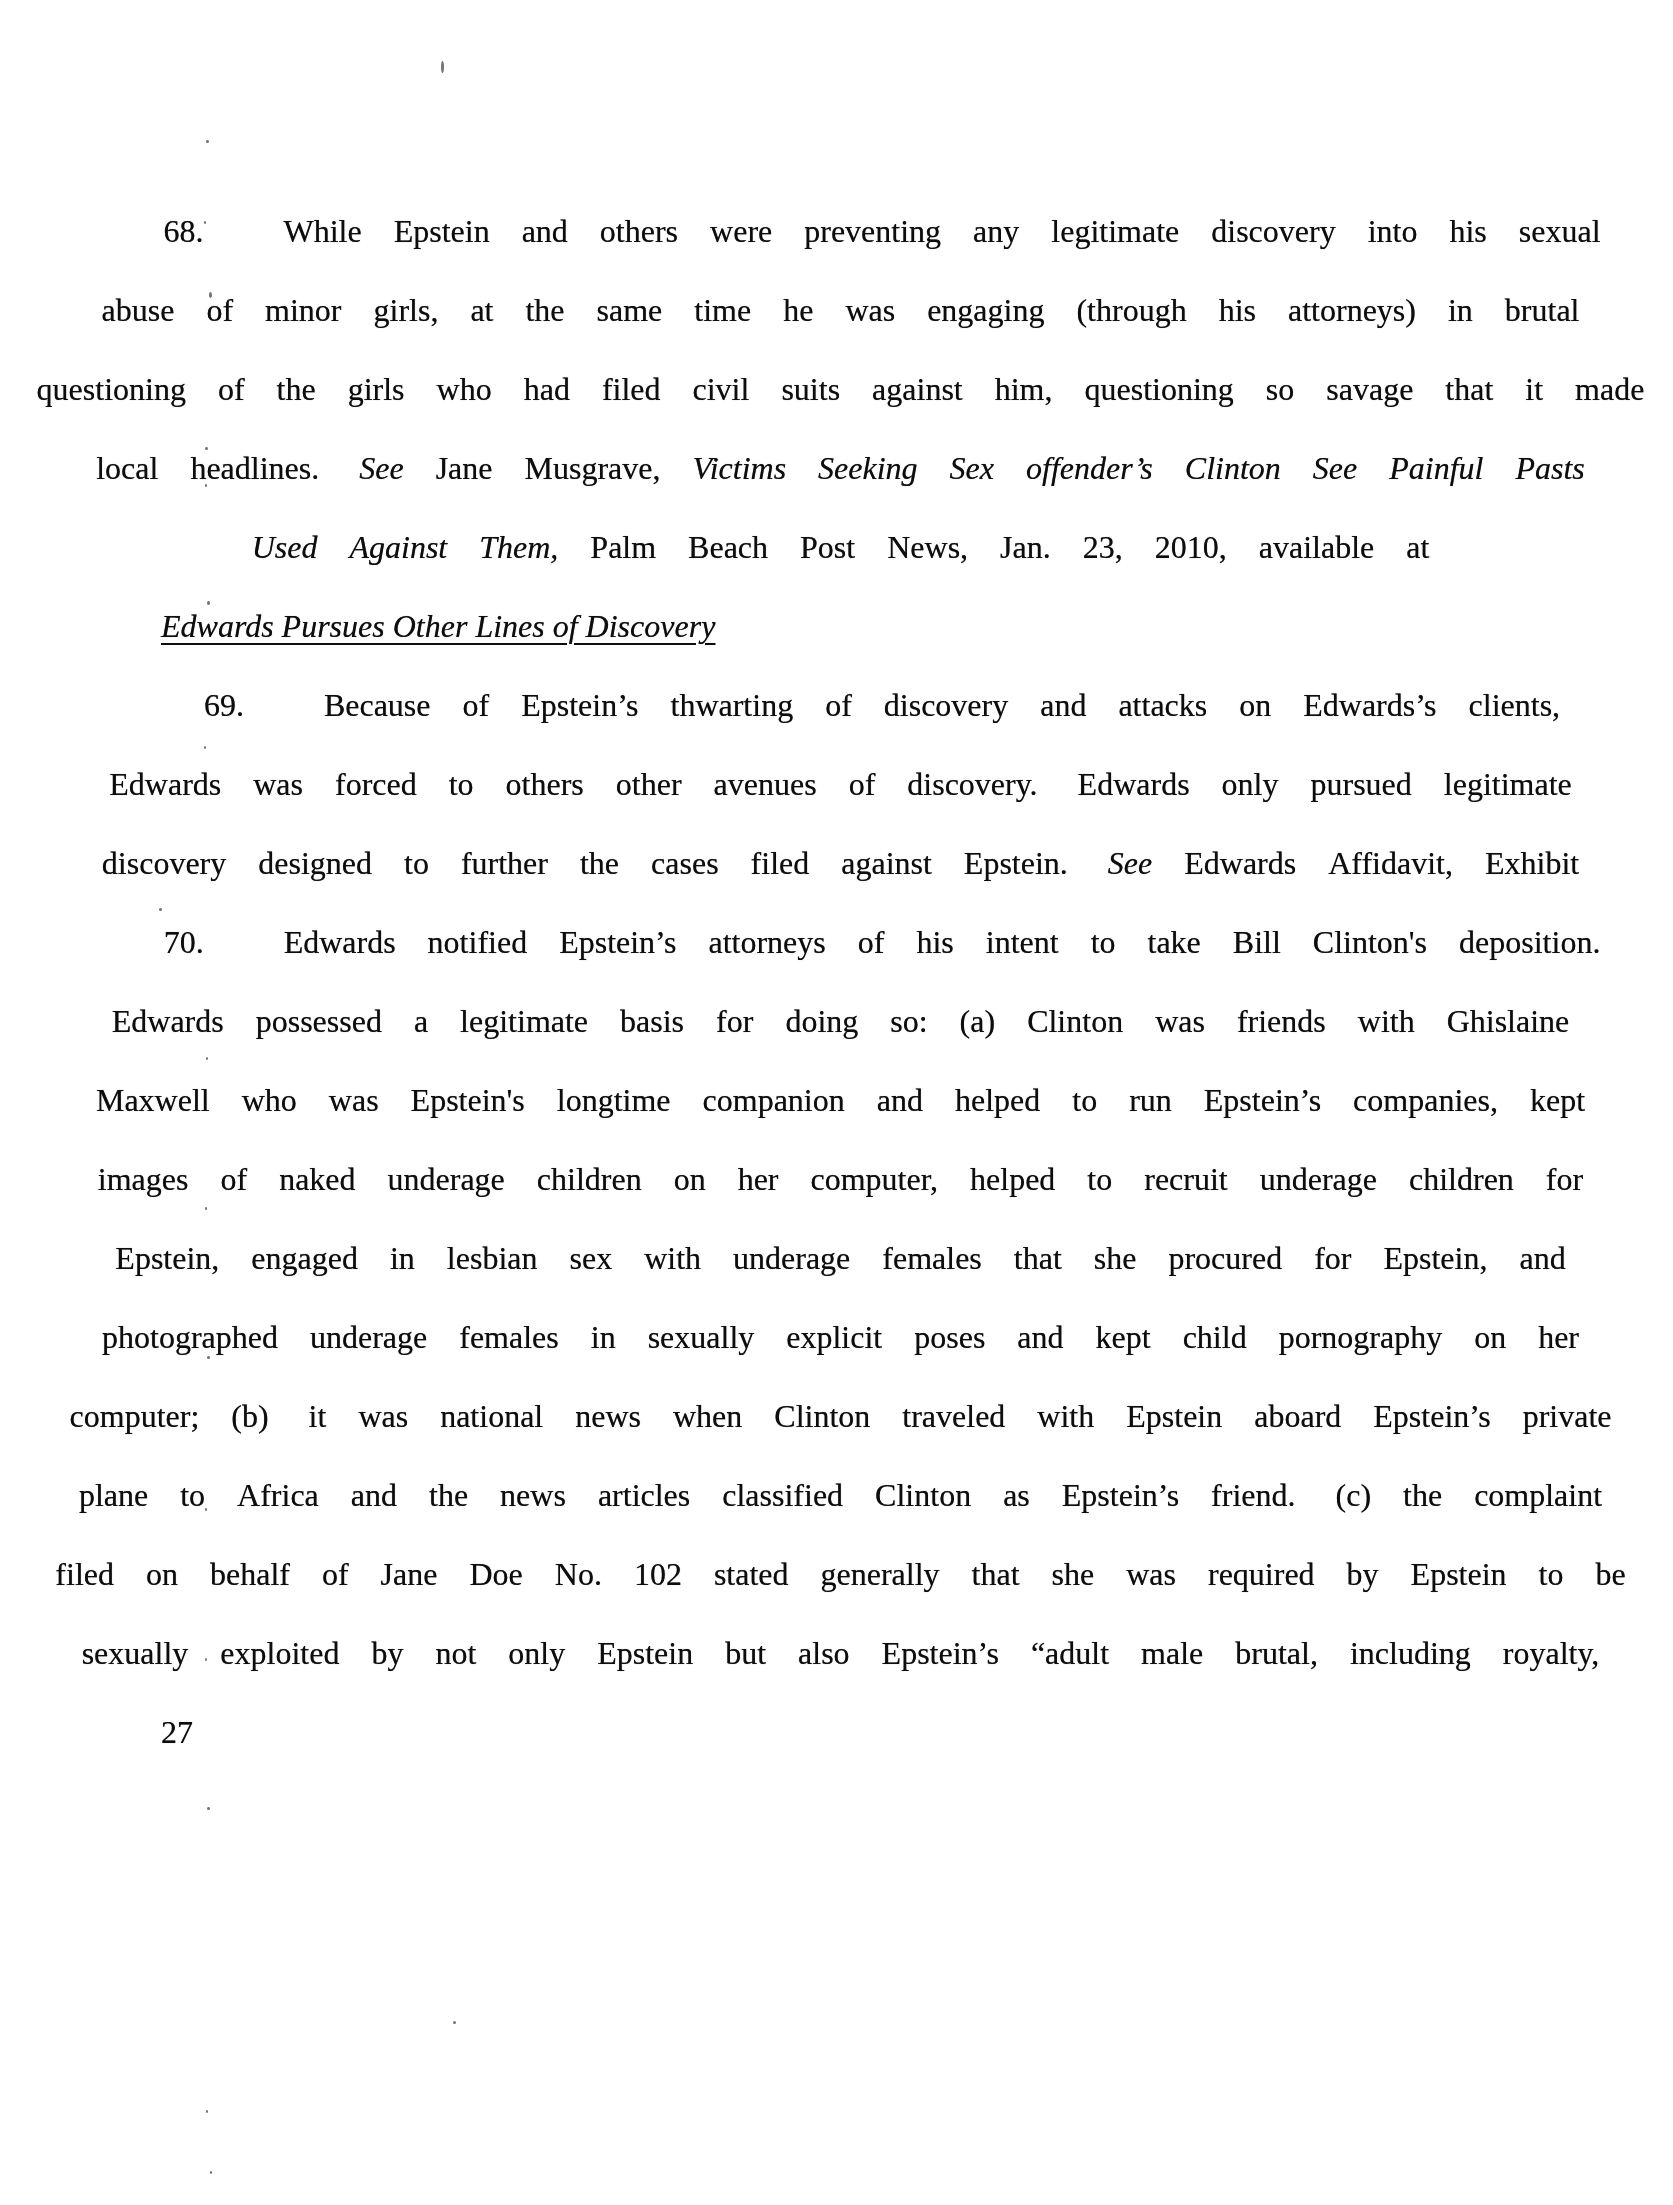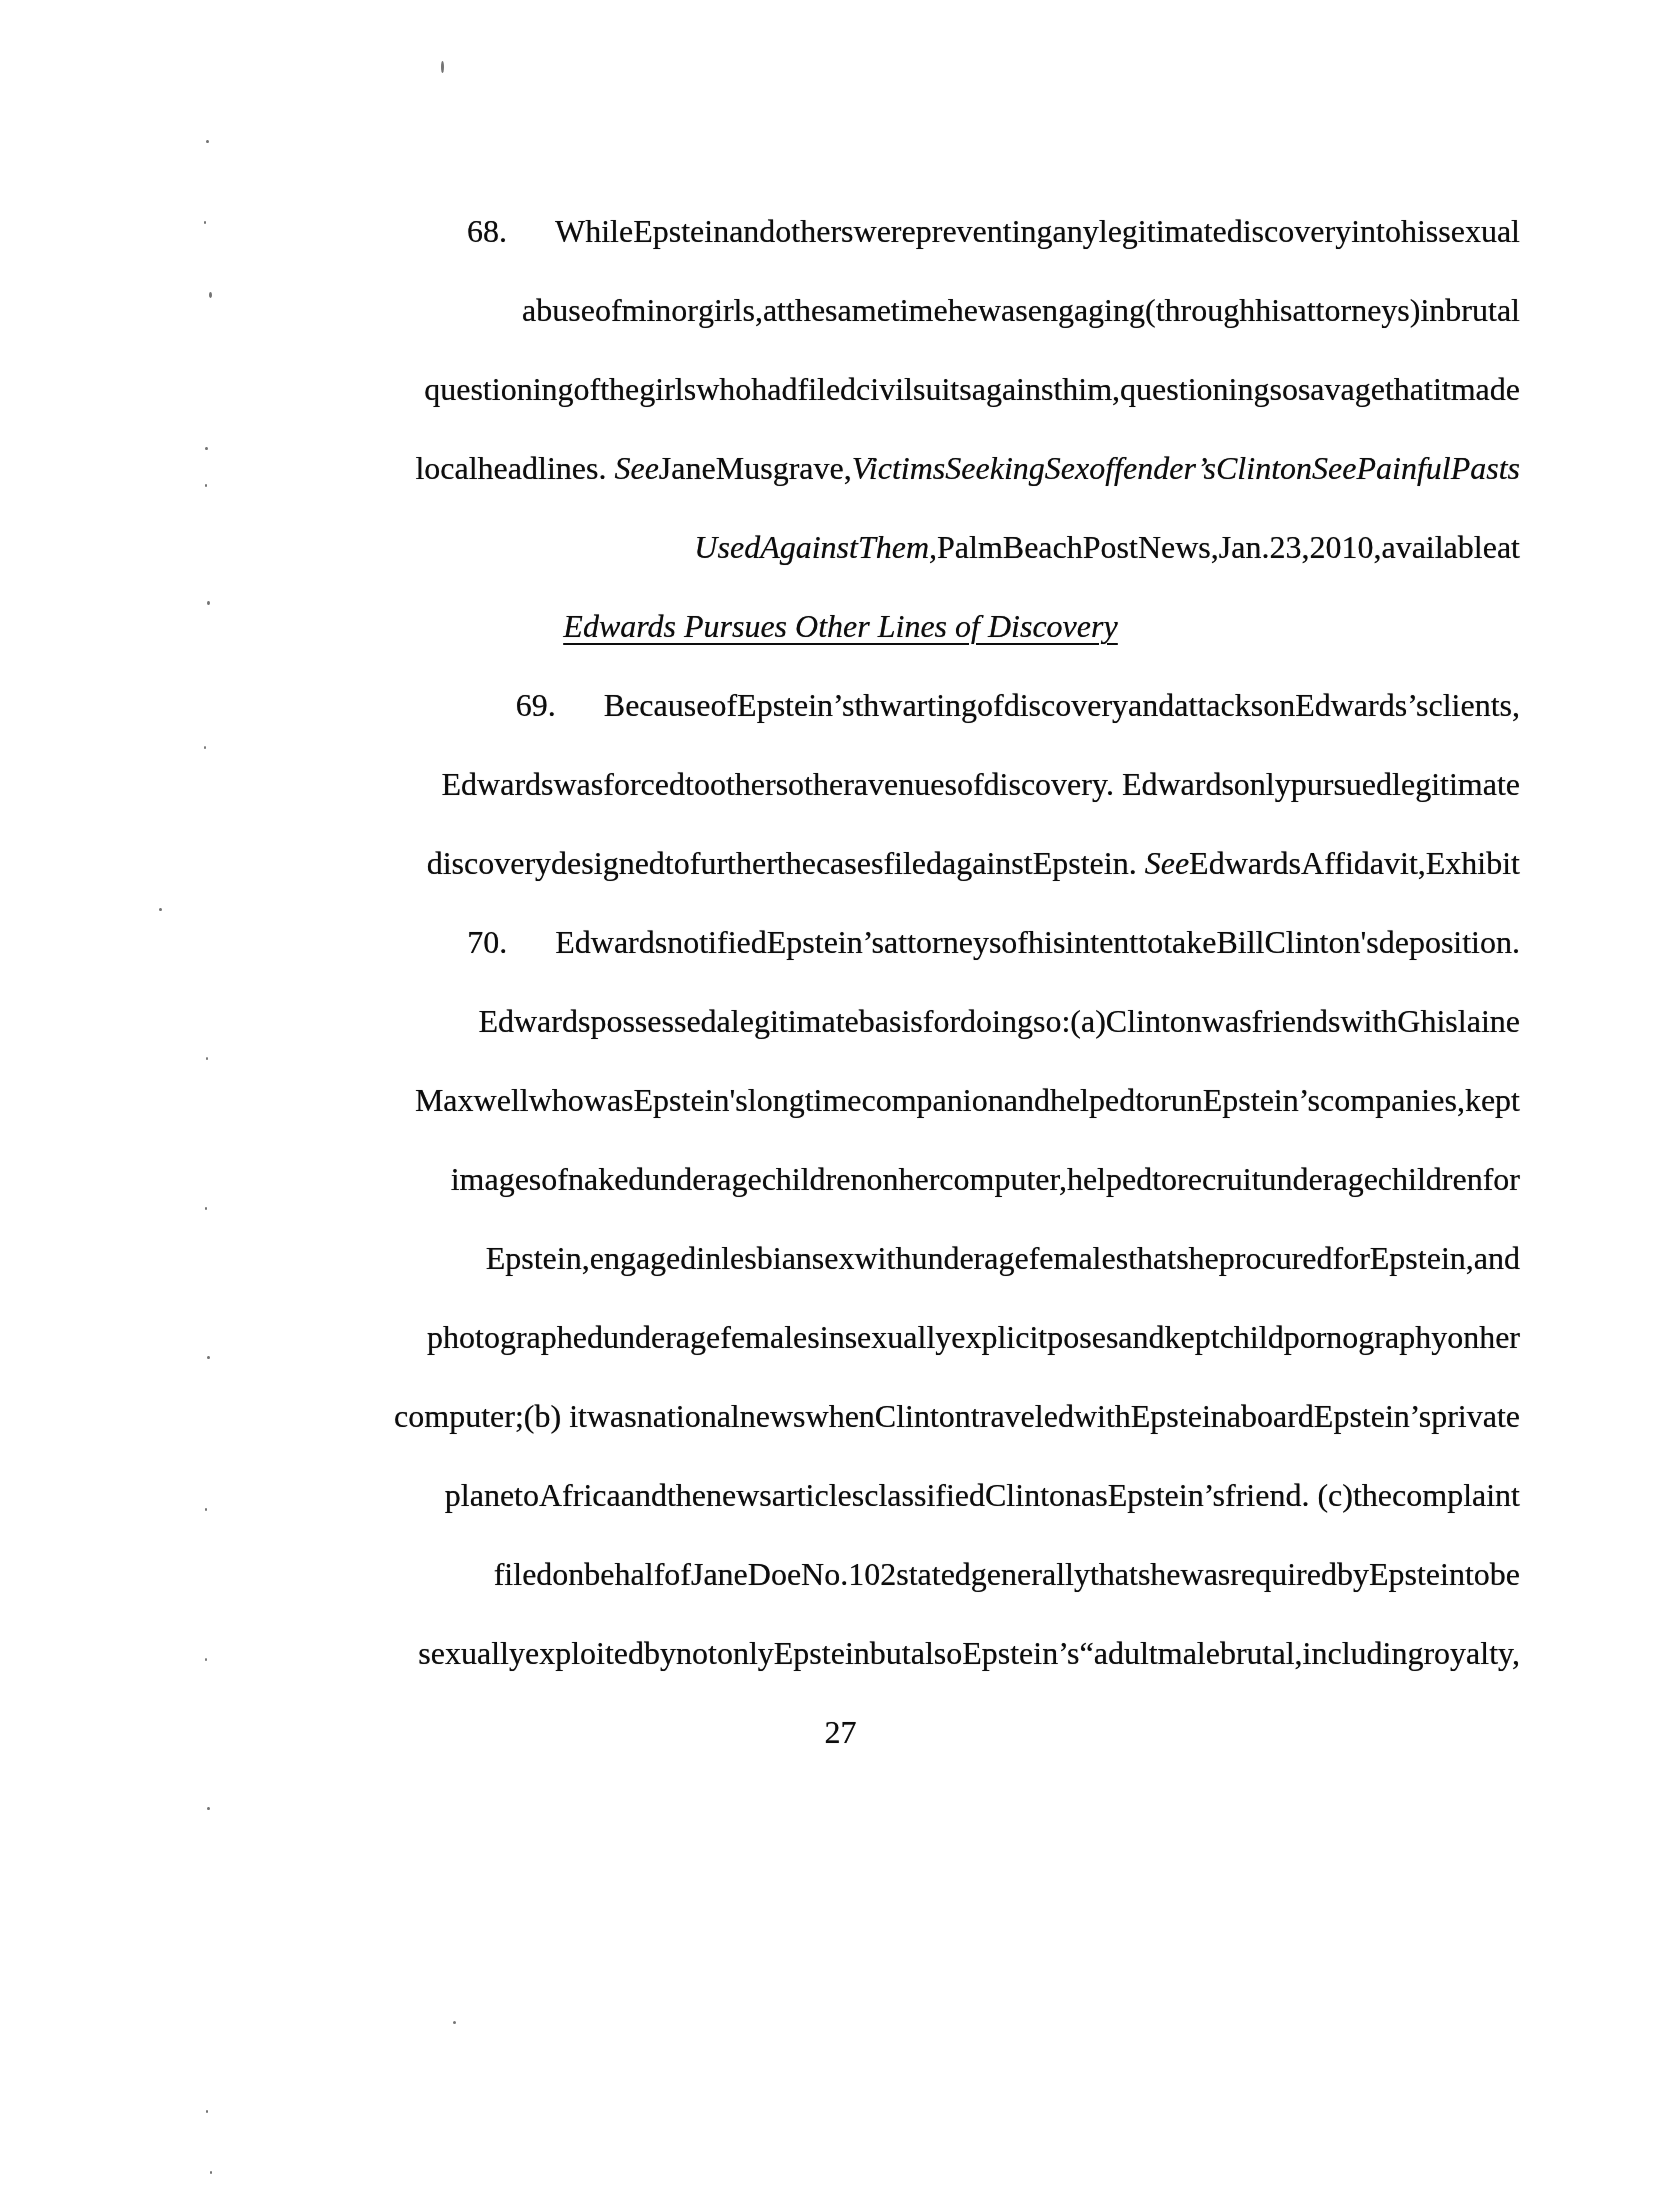--- a/index.html
+++ b/index.html
@@ -28,25 +28,26 @@
     font-size: 32px;
     line-height: 79px;
     text-shadow: 0 0 0.7px rgba(0,0,0,0.65);
   }
   .line {
     height: 79px;
     white-space: nowrap;
   }
   .line.justify {
     display: flex;
-    justify-content: flex-end;
+    justify-content: center;
     flex-wrap: nowrap;
+    gap: 32px;
   }
   .line.left   { text-align: left; }
-  .line.center { text-align: center; }
+  .line.center { text-align: left; }
   .w { display: inline-block; }
   .i { font-style: italic; }
   .u {
     text-decoration: underline;
     text-decoration-thickness: 2.1px;
     text-underline-offset: 6.2px;
   }
   .tab { display: inline-block; height: 0.7px; }
   .speck {
     position: absolute;

